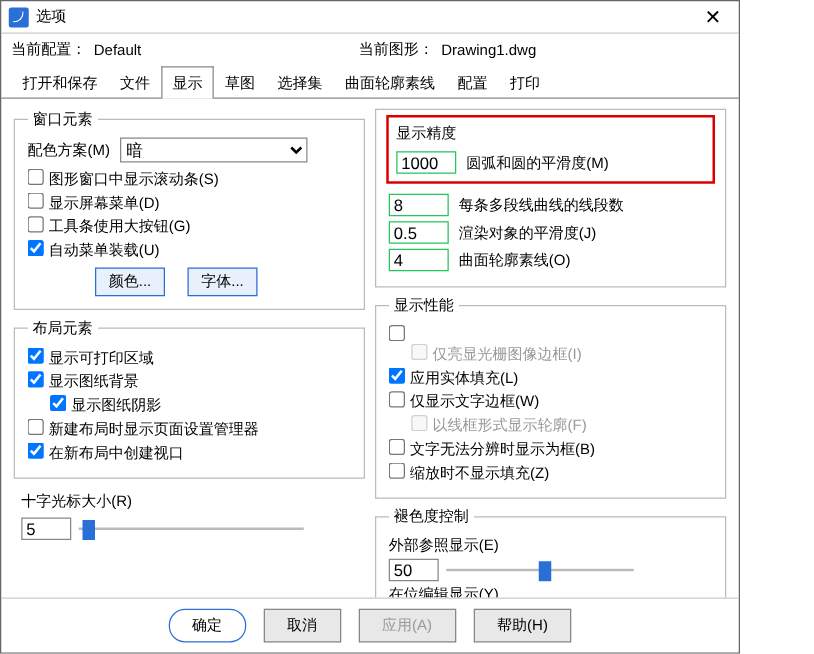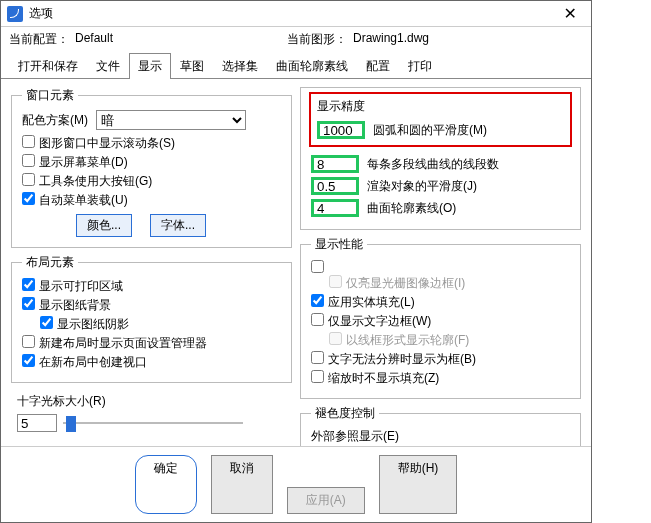--- a/index.html
+++ b/index.html
@@ -2,53 +2,53 @@
 <html><head>
 <meta charset="utf-8">
 <style>
   * { box-sizing: border-box; }
   body { margin:0; font-family:"Microsoft YaHei","SimSun",sans-serif; font-size:12px; background:#fff; color:#000; }
   .window { width:592px; height:523px; border:1px solid #666; position:relative; display:flex; flex-direction:column; }
   .titlebar { height:26px; display:flex; align-items:center; padding:0 6px; border-bottom:1px solid #ccc; }
   .titlebar .icon { width:16px; height:16px; background:#2a6fd6; position:relative; margin-right:6px; border-radius:2px;}
   .titlebar .icon:after{content:"";position:absolute;left:3px;top:3px;width:8px;height:8px;border:1.5px solid #fff;border-radius:0 0 8px 0;border-top:none;border-left:none;}
   .titlebar .close { margin-left:auto; font-size:16px; padding:2px 8px; cursor:pointer;}
-  .row-config { display:flex; padding:4px 8px; align-items:flex-start; gap:6px;}
+  .row-config { display:flex; padding:4px 8px; align-items:center; gap:6px;}
   .row-config .lbl{min-width:56px;}
   .row-config .val{min-width:160px;}
   .tabs { display:flex; padding:0 8px; border-bottom:1px solid #888;}
   .tab { padding:4px 8px; border:1px solid transparent; border-bottom:none; cursor:pointer; position:relative; top:1px;}
   .tab.active { border-color:#888; background:#fff;}
   .body { flex:1; display:flex; padding:8px 10px 4px 10px; gap:8px; overflow:hidden;}
   .col { flex:1; display:flex; flex-direction:column; gap:6px;}
   fieldset { border:1px solid #bbb; padding:6px 10px 10px 10px; margin:0;}
   legend { padding:0 4px;}
   .chk-row { display:flex; align-items:flex-start; gap:4px; padding:1px 0;}
   .chk-row.indent { padding-left:18px;}
   .chk-row.disabled { color:#999;}
   input[type=checkbox]{width:13px;height:13px;margin:0;}
   select { width:150px; height:20px; border:1px solid #888; background:#fff;}
   .btn { border:1px solid #2a6fd6; background:#e8f0fb; padding:2px 10px; cursor:pointer;}
   .btn-row { display:flex; gap:18px; padding:4px 0 0 54px;}
   .num-field { display:flex; align-items:center; gap:8px; padding:2px 0;}
-  .num-field input{ width:48px; height:18px; border:3px solid #22c55e; padding:1px 3px;}
+  .num-field input{ width:48px; height:18px; border:1px solid #22c55e; padding:1px 3px;}
   .hl { border:2px solid #d00; padding:4px 6px; margin:-2px -2px 6px -2px;}
   .slider { display:flex; align-items:center; gap:6px; padding:2px 0;}
   .slider input[type=text]{width:40px;height:18px;border:1px solid #888;padding:1px 3px;}
   .track { position:relative; width:150px; height:16px;}
   .track:before{content:"";position:absolute;left:0;right:0;top:7px;height:2px;background:#bbb;}
   .thumb{position:absolute;top:1px;width:10px;height:16px;background:#2a6fd6;}
   .cross { padding:4px 0 0 6px;}
   .cross-row{display:flex;align-items:center;gap:6px;padding-top:4px;}
   .cross-row input{width:40px;height:18px;border:1px solid #888;padding:1px 3px;}
   .cross-row .track{width:180px;}
   .footer { display:flex; justify-content:center; gap:14px; padding:8px; border-top:1px solid #ccc;}
   .fbtn { border:1px solid #888; background:#e8e8e8; padding:4px 18px; cursor:pointer;}
   .fbtn.primary{border-color:#2a6fd6; background:#fff;border-radius:13px;}
-  .fbtn.disabled{color:#999;margin-top:32px;}
+  .fbtn.disabled{color:#999;}
   .inline-select{display:flex;align-items:center;gap:8px;padding-bottom:4px;}
 </style>
 </head>
 <body>
 <div class="window">
 
 <div class="titlebar">
   <span class="icon"></span>
   <span>选项</span>
   <span class="close">✕</span>

